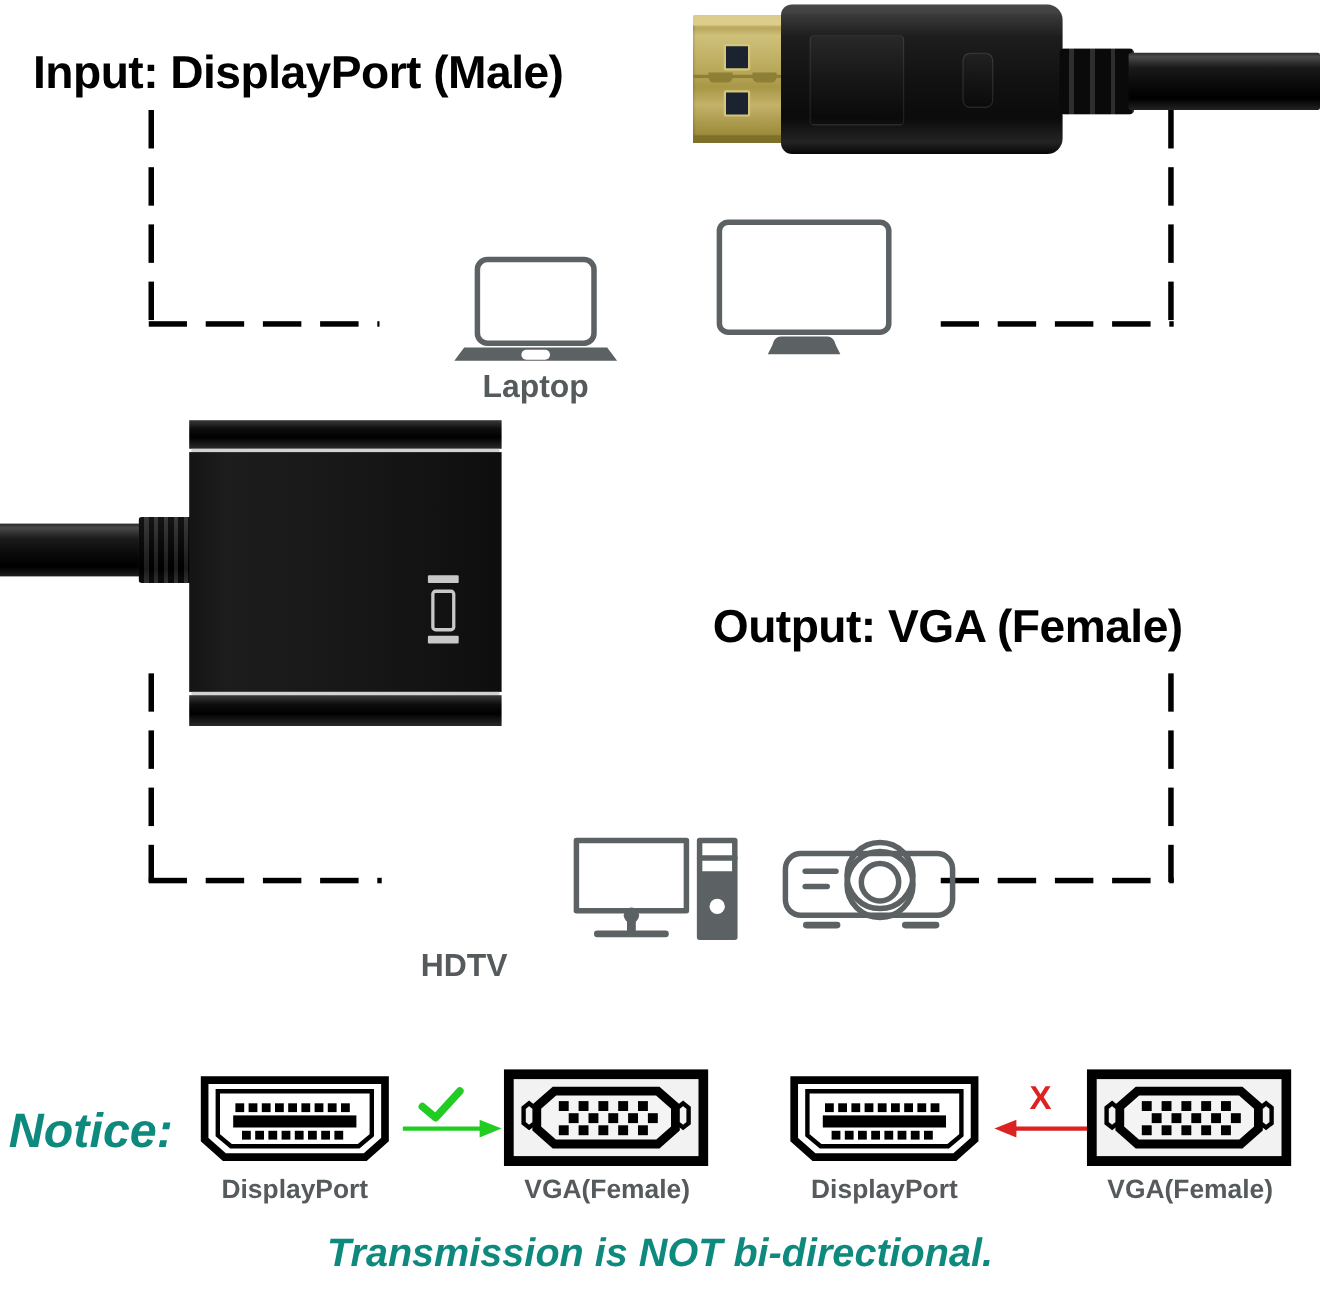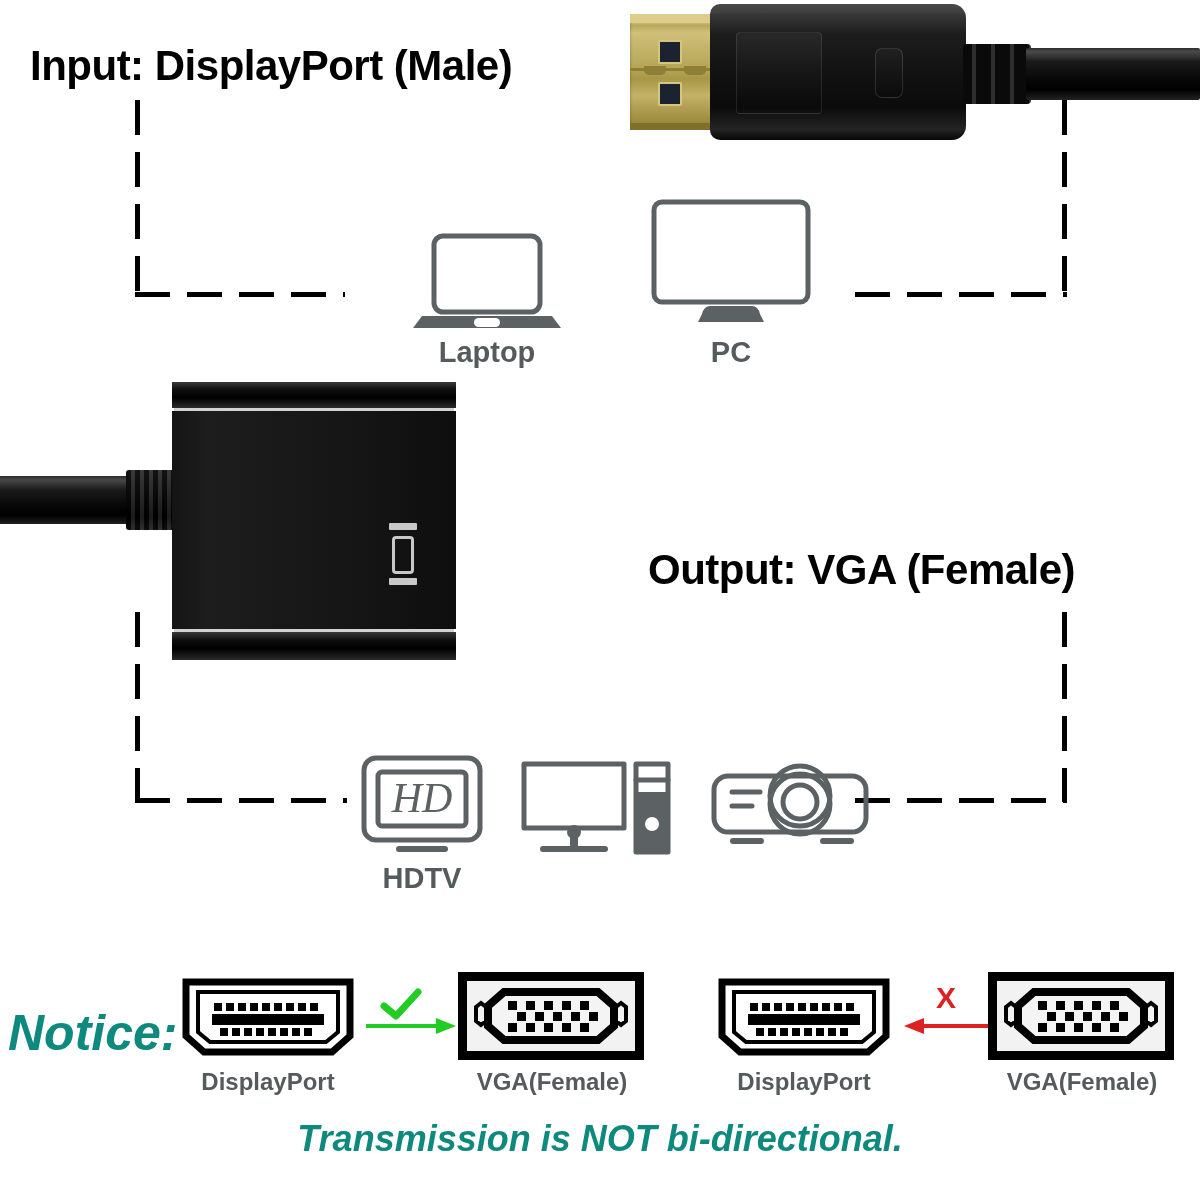--- a/index.html
+++ b/index.html
@@ -36,21 +36,21 @@
     font-weight:bold;font-size:24px;color:#555a5d;
     text-align:center;white-space:nowrap;
   }
 
   
   .teal{
     font-family:"Liberation Sans",sans-serif;
     font-weight:bold;font-style:italic;color:#0d8a7d;
     white-space:nowrap;
   }
-  .notice-word{font-size:50px;}
+  .notice-word{font-size:44px;}
   .bottom-caption{font-size:36px;}
 
   
   .dp-gold{
     border-radius:2px 0 0 2px;
     background:linear-gradient(to bottom,
       #c9b86a 0%, #d8c77c 6%, #b9a75c 10%,
       #cfc07a 16%, #b5a455 48%, #a89745 56%,
       #c3b268 70%, #9e8d3d 92%, #8a7a31 100%);
     box-shadow:inset 0 0 3px rgba(0,0,0,.35);
@@ -179,21 +179,20 @@
     </svg>
   </div>
   <div class="abs dev-label" style="left:398px;top:336px;width:178px;text-align:center;">Laptop</div>
 
   <div class="abs" style="left:640px;top:196px;width:182px;height:140px;">
     <svg width="182" height="140" viewBox="0 0 182 140">
       <rect class="icon-stroke" x="14" y="6" width="154" height="100" rx="8"></rect>
       <path class="icon-fill" d="M70 110 H112 Q118 110 120 118 L124 126 H58 L62 118 Q64 110 70 110 Z"></path>
     </svg>
   </div>
-  <div class="abs dev-label" style="left:640px;top:336px;width:182px;">PC</div>
 
   <div class="abs" style="left:0px;top:378px;width:470px;height:288px;">
 
     <div class="abs ad-cable" style="left:0px;top:98px;width:132px;height:48px;"></div>
 
     <div class="abs ad-strain" style="left:126px;top:92px;width:52px;height:60px;"></div>
 
     <div class="abs ad-edge" style="left:172px;top:4px;width:284px;height:26px;"></div>
     <div class="abs ad-hl" style="left:174px;top:30px;width:280px;height:3px;"></div>
 
@@ -212,28 +211,20 @@
 
   <div class="abs hdr" style="left:648px;top:546px;">Output: VGA (Female)</div>
 
   <div>
     <div class="abs dash-v" style="left:135px;top:612px;height:190px;"></div>
     <div class="abs dash-v" style="left:1062px;top:612px;height:190px;"></div>
     <div class="abs dash-h" style="left:135px;top:798px;width:212px;"></div>
     <div class="abs dash-h" style="left:855px;top:798px;width:212px;"></div>
   </div>
 
-  <div class="abs" style="left:358px;top:752px;width:128px;height:106px;">
-    <svg width="128" height="106" viewBox="0 0 128 106">
-      <rect class="icon-stroke" x="6" y="6" width="116" height="82" rx="12"></rect>
-      <rect class="icon-stroke" x="20" y="20" width="88" height="54" rx="4" stroke-width="4"></rect>
-      <text x="64" y="60" text-anchor="middle" font-family="Liberation Serif, serif" font-style="italic" font-size="42" fill="#5c6164">HD</text>
-      <rect class="icon-fill" x="38" y="94" width="52" height="6" rx="3"></rect>
-    </svg>
-  </div>
   <div class="abs dev-label" style="left:350px;top:862px;width:144px;">HDTV</div>
 
   <div class="abs" style="left:518px;top:752px;width:156px;height:106px;">
     <svg width="156" height="106" viewBox="0 0 156 106">
       <rect class="icon-stroke" x="6" y="12" width="100" height="64"></rect>
       <circle class="icon-fill" cx="56" cy="80" r="7"></circle>
       <rect class="icon-fill" x="52" y="82" width="8" height="14"></rect>
       <rect class="icon-fill" x="22" y="94" width="68" height="6" rx="3"></rect>
       <rect class="icon-stroke" x="118" y="12" width="32" height="88" stroke-width="4"></rect>
       <path class="icon-fill" d="M118 40 h32 v60 h-32 z"></path>

